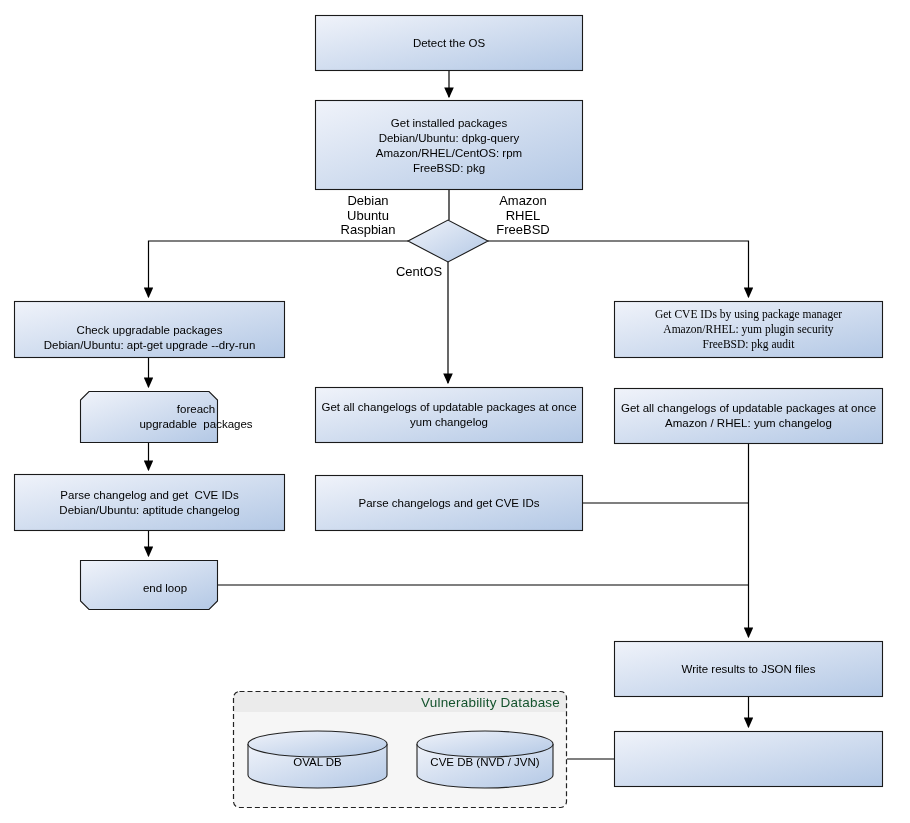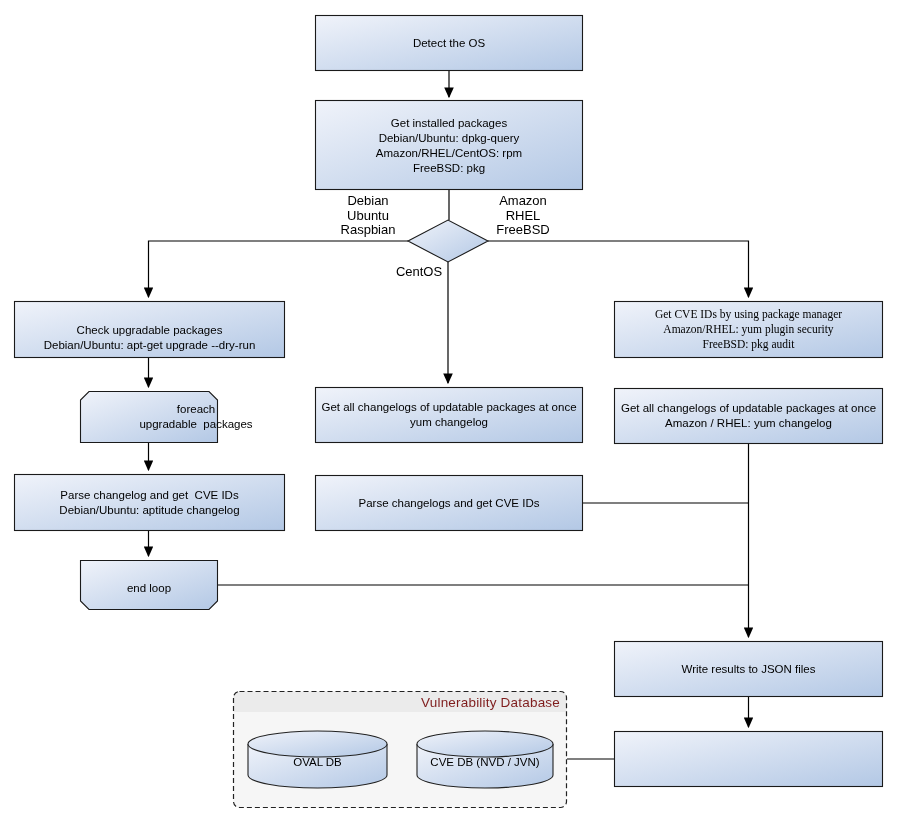--- a/index.html
+++ b/index.html
@@ -15,32 +15,32 @@
   }
   .branch { font-size:13px; line-height:14.5px; }
   #lbl-detect        { left:315px; top:15px;  width:268px; height:56px; }
   #lbl-installed     { left:315px; top:101px; width:268px; height:89px; }
   #lbl-branch-left   { left:328px; top:194px; width:80px;  height:44px; }
   #lbl-branch-right  { left:483px; top:194px; width:80px;  height:44px; }
   #lbl-centos        { left:379px; top:264px; width:80px;  height:16px;text-align:right; }
   #lbl-check         { left:14px;  top:301px; width:271px; height:73px;text-align:center; }
   #lbl-foreach       { left:80px;  top:391px; width:138px; height:52px;margin-left:47px; }
   #lbl-parse-left    { left:14px;  top:474px; width:271px; height:57px; }
-  #lbl-endloop       { left:80px;  top:560px; width:138px; height:57px; }
+  #lbl-endloop       { left:80px;  top:560px; width:138px; height:57px;padding-left:16px; }
   #lbl-mid1          { left:294px; top:387px; width:310px; height:56px; }
   #lbl-mid2          { left:315px; top:475px; width:268px; height:56px; }
   #lbl-right1        { left:614px; top:301px; width:269px; height:57px;font-family:Liberation Serif, serif; }
   #lbl-right2        { left:593px; top:388px; width:311px; height:56px; }
   #lbl-write         { left:614px; top:641px; width:269px; height:56px; }
   #lbl-report        { left:614px; top:731px; width:269px; height:56px; }
   #lbl-oval          { left:252px; top:750px; width:131px; height:24px; }
   #lbl-cve           { left:419px; top:750px; width:132px; height:24px; }
   #lbl-db-title {
     left:300px; top:692px; width:260px; height:20px;
-    justify-content:flex-end; font-size:13.5px; color:#7f1d1d; letter-spacing:0.2px;
+    justify-content:flex-end; font-size:13.5px; color:#14532d; letter-spacing:0.2px;
   }
 </style>
 </head>
 <body>
 
 <div class="canvas">
 
   <svg class="layer" viewBox="0 0 910 823" xmlns="http://www.w3.org/2000/svg">
     <defs>
       <linearGradient id="g" x1="0" y1="0" x2="1" y2="1">

